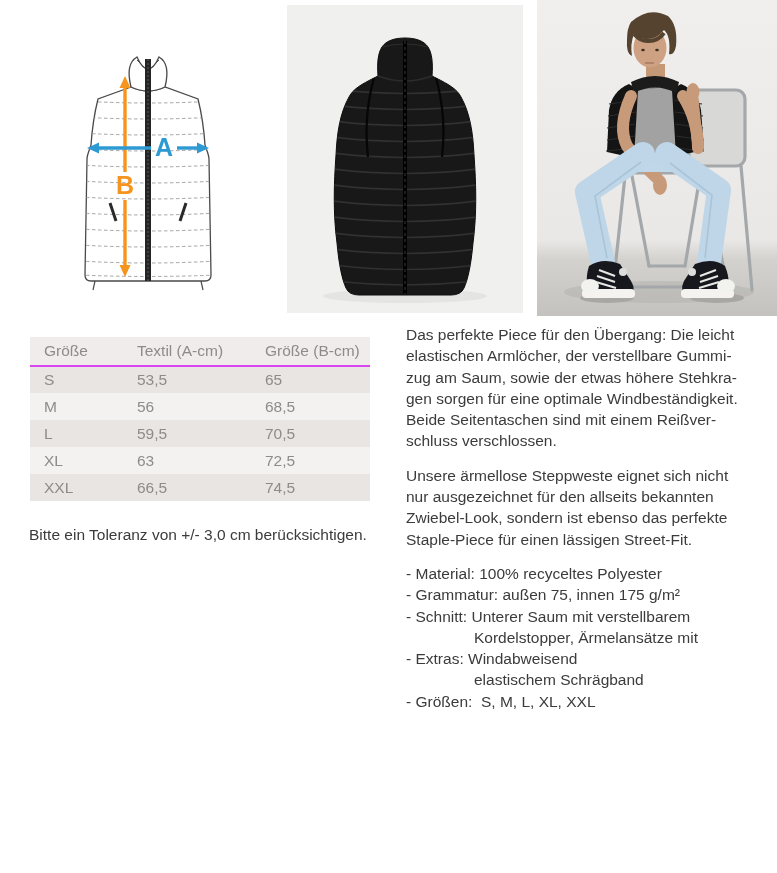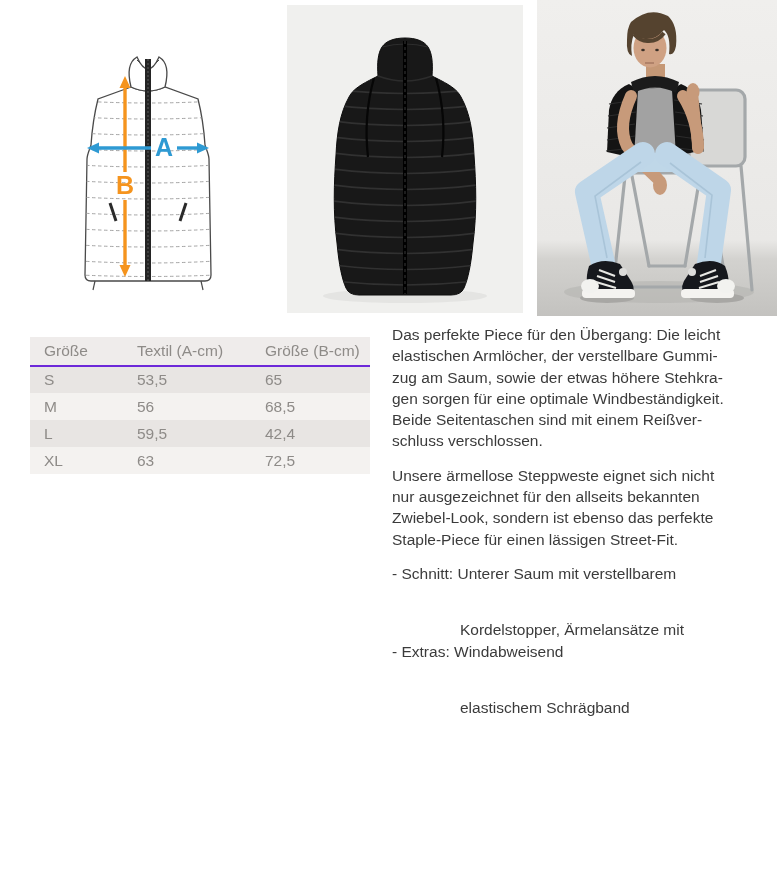--- a/index.html
+++ b/index.html
@@ -22,40 +22,40 @@
   table.size-table {
     position:absolute; left:30px; top:337px; width:340px;
     border-collapse:collapse; table-layout:fixed;
     font-size:15.5px; color:#8e8b88;
   }
   table.size-table col.c1 { width:93px; }
   table.size-table col.c2 { width:128px; }
   table.size-table col.c3 { width:119px; }
   table.size-table th {
     background:#efeceb; font-weight:400; text-align:left;
-    height:29px; padding:0 0 0 14px; border-bottom:2px solid #6d28d9;
+    height:29px; padding:0 0 0 14px; border-bottom:2px solid #d946ef;
     color:#8e8b88;
   }
   table.size-table td { height:27px; padding:0 0 0 14px; }
   table.size-table tbody tr:nth-child(odd)  { background:#e8e5e3; }
   table.size-table tbody tr:nth-child(even) { background:#f4f2f0; }
 
   .tolerance {
     position:absolute; left:29px; top:526px;
     font-size:15.5px; color:#3b3b3b;
   }
 
   
   .description {
-    position:absolute; left:392px; top:324px; width:368px;
+    position:absolute; left:406px; top:324px; width:368px;
     font-size:15.5px; line-height:21.3px; color:#3b3b3b;
   }
   .description p { white-space:pre-line; margin:0 0 13px 0; }
   .feature-line { white-space:pre; line-height:21.3px; }
-  .feature-indent { padding-left:68px;margin-top:35px; }
+  .feature-indent { padding-left:68px; }
 </style>
 </head>
 <body>
 
 <div class="page">
 
   <figure class="fig fig-diagram">
     <svg viewBox="0 0 212 268">
       <defs>
         <clipPath id="vestClip">
@@ -268,43 +268,52 @@
           <td>65</td>
         </tr>
         <tr>
           <td>M</td>
           <td>56</td>
           <td>68,5</td>
         </tr>
         <tr>
           <td>L</td>
           <td>59,5</td>
-          <td>42,4</td>
+          <td>70,5</td>
         </tr>
         <tr>
           <td>XL</td>
           <td>63</td>
           <td>72,5</td>
         </tr>
+        <tr>
+          <td>XXL</td>
+          <td>66,5</td>
+          <td>74,5</td>
+        </tr>
       </tbody>
   </table>
 
+  <p class="tolerance">Bitte ein Toleranz von +/- 3,0 cm berücksichtigen.</p>
 
   <div class="description">
     <p>Das perfekte Piece für den Übergang: Die leicht
 elastischen Armlöcher, der verstellbare Gummi-
 zug am Saum, sowie der etwas höhere Stehkra-
 gen sorgen für eine optimale Windbeständigkeit.
 Beide Seitentaschen sind mit einem Reißver-
 schluss verschlossen.</p>
     <p>Unsere ärmellose Steppweste eignet sich nicht
 nur ausgezeichnet für den allseits bekannten
 Zwiebel-Look, sondern ist ebenso das perfekte
 Staple-Piece für einen lässigen Street-Fit.</p>
     <div>
+        <div class="feature-line">- Material: 100% recyceltes Polyester</div>
+        <div class="feature-line">- Grammatur: außen 75, innen 175 g/m²</div>
         <div class="feature-line">- Schnitt: Unterer Saum mit verstellbarem</div>
         <div class="feature-line feature-indent">Kordelstopper, Ärmelansätze mit</div>
         <div class="feature-line">- Extras: Windabweisend</div>
         <div class="feature-line feature-indent">elastischem Schrägband</div>
+        <div class="feature-line">- Größen:  S, M, L, XL, XXL</div>
       </div>
   </div>
 
 </div>
 
 </body></html>

